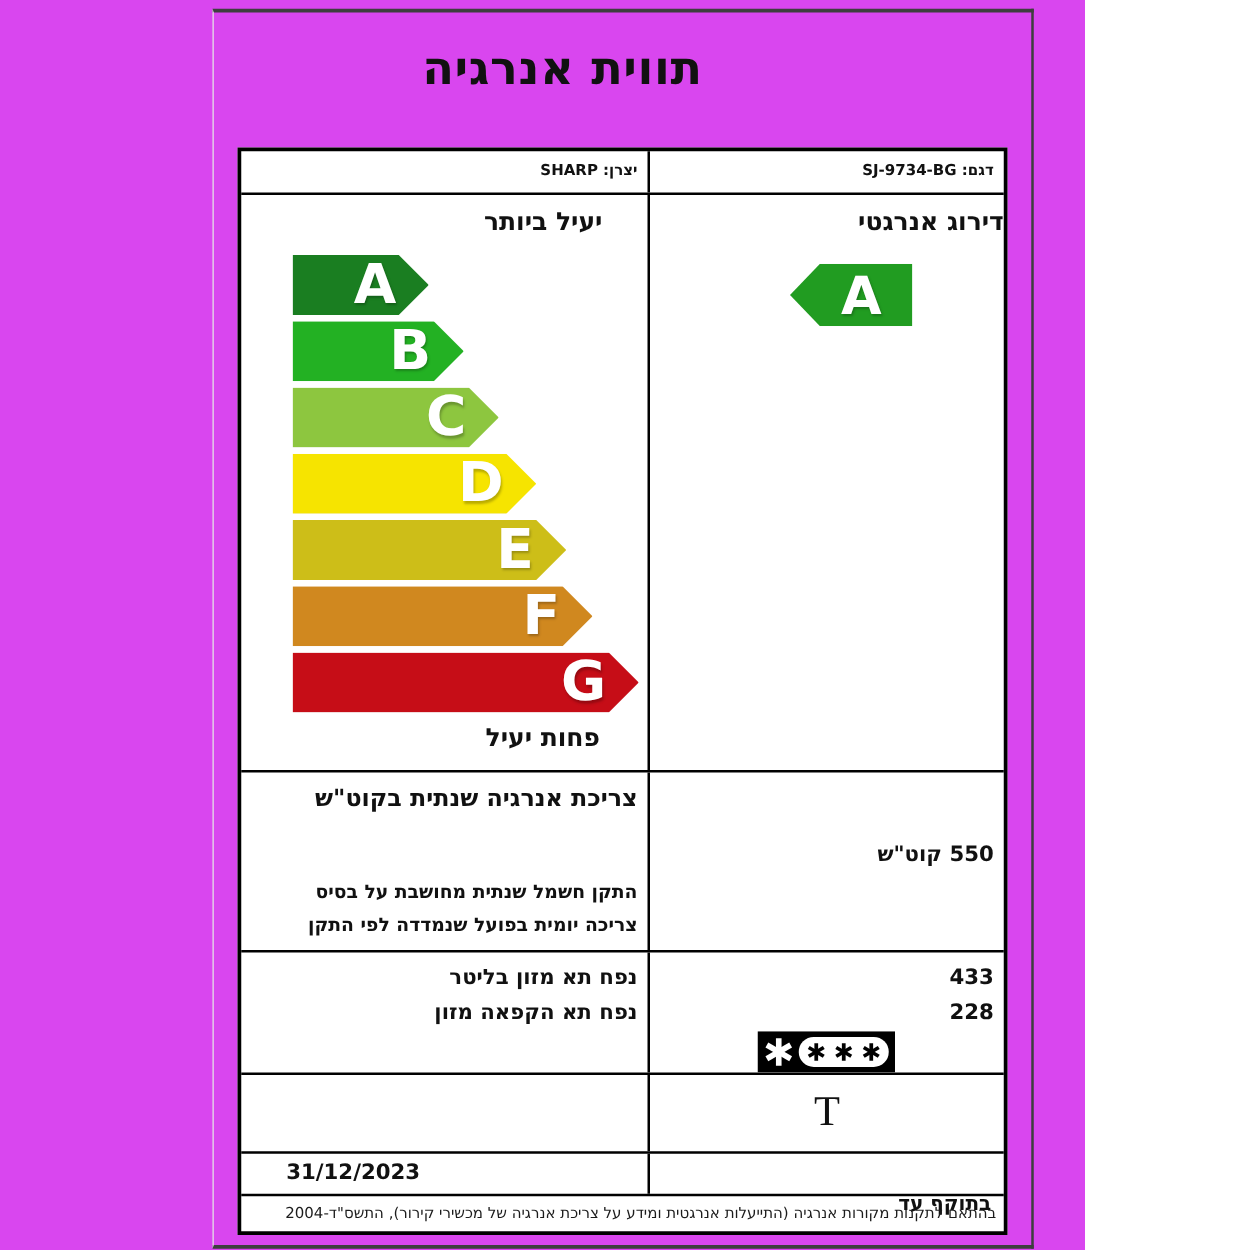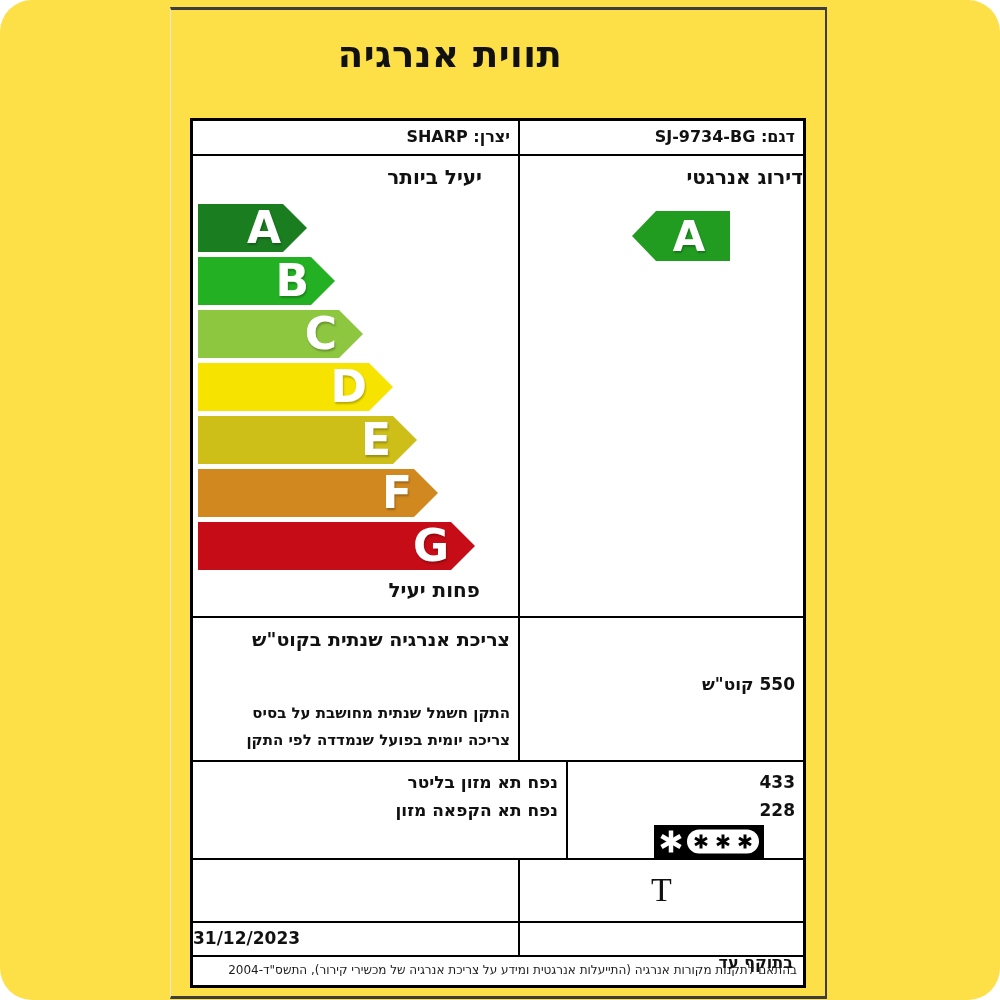--- a/index.html
+++ b/index.html
@@ -1,33 +1,33 @@
 <!DOCTYPE html>
 <html><head>
 <meta charset="utf-8">
 <style>
   html,body{margin:0;padding:0;background:#fff;}
-  .canvas{position:relative;width:1000px;height:1000px;background:#fde047;
-          font-family:"DejaVu Sans",sans-serif;color:#111;overflow:hidden;border-radius:32px;}
+  .canvas{position:relative;width:868px;height:1000px;background:#d946ef;
+          font-family:"DejaVu Sans",sans-serif;color:#111;overflow:hidden;}
   .outer-frame{position:absolute;left:170px;top:7px;width:654px;height:986px;
           border-top:3px solid #3e3e3e;border-right:2px solid #3e3e3e;border-bottom:3px solid #3e3e3e;
           border-left:1px solid #e6e6e6;pointer-events:none;}
   .page-title{position:absolute;left:130px;top:33px;width:640px;text-align:center;
           font-size:37px;font-weight:bold;direction:rtl;letter-spacing:0.5px;}
   .label-table{position:absolute;left:190px;top:118px;width:616px;
           border:3px solid #000;box-sizing:border-box;background:#fff;
           display:flex;flex-direction:column;}
   .row{display:flex;box-sizing:border-box;border-top:2px solid #000;}
   .row:first-child{border-top:none;}
   .cell{box-sizing:border-box;}
-  .cell-l{width:327px;border-right:2px solid #000;}
+  .cell-l{width:327px;border-right:2px solid #000;padding-left:36px;}
   .cell-r{flex:1;}
   
   .r-header{height:33px;}
-  .hcell{line-height:31px;font-size:16px;font-weight:bold;text-align:right;
+  .hcell{line-height:31px;font-size:12px;font-weight:bold;text-align:right;
          padding:0 8px;direction:rtl;white-space:nowrap;}
   
   .r-main{height:462px;}
   .scale-top{margin-top:9px;padding-left:0;padding-right:36px;text-align:right;
          font-size:20px;font-weight:bold;direction:rtl;}
   .arrows{margin-top:15px;margin-left:5px;display:flex;flex-direction:column;gap:5px;}
   .arrow{height:48px;display:flex;align-items:center;justify-content:flex-end;
          padding-right:26px;box-sizing:border-box;
          clip-path:polygon(0 0, calc(100% - 24px) 0, 100% 50%, calc(100% - 24px) 100%, 0 100%);
          filter:drop-shadow(0 1px 1px rgba(0,0,0,0.18));}
@@ -44,21 +44,21 @@
   
   .r-consume{height:144px;}
   .consume-l{padding:10px 8px 0 6px;direction:rtl;text-align:right;}
   .consume-title{font-size:19px;font-weight:bold;}
   .consume-notes{margin-top:50px;font-size:15px;font-weight:bold;line-height:27px;}
   .consume-r{padding-top:56px;padding-right:8px;text-align:right;direction:rtl;
          font-size:17px;font-weight:bold;}
   
   .r-volume{height:98px;}
   .volume-l{padding:6px 8px 0 0;text-align:right;direction:rtl;
-         font-size:17px;font-weight:bold;line-height:28px;margin-left:48px;}
+         font-size:17px;font-weight:bold;line-height:28px;}
   .volume-r{padding-top:6px;}
   .volume-nums{text-align:right;padding-right:8px;font-size:17px;font-weight:bold;line-height:28px;margin-left:20px;}
   .star-box{display:block;margin-top:1px;margin-left:86px;}
   
   .r-climate{height:63px;}
   .climate-r{text-align:center;font-family:"Liberation Serif","DejaVu Serif",serif;
          font-size:34px;line-height:60px;}
   
   .r-valid{height:34px;}
   .valid-date{line-height:31px;text-align:left;padding-right:8px;font-size:17px;font-weight:bold;}

